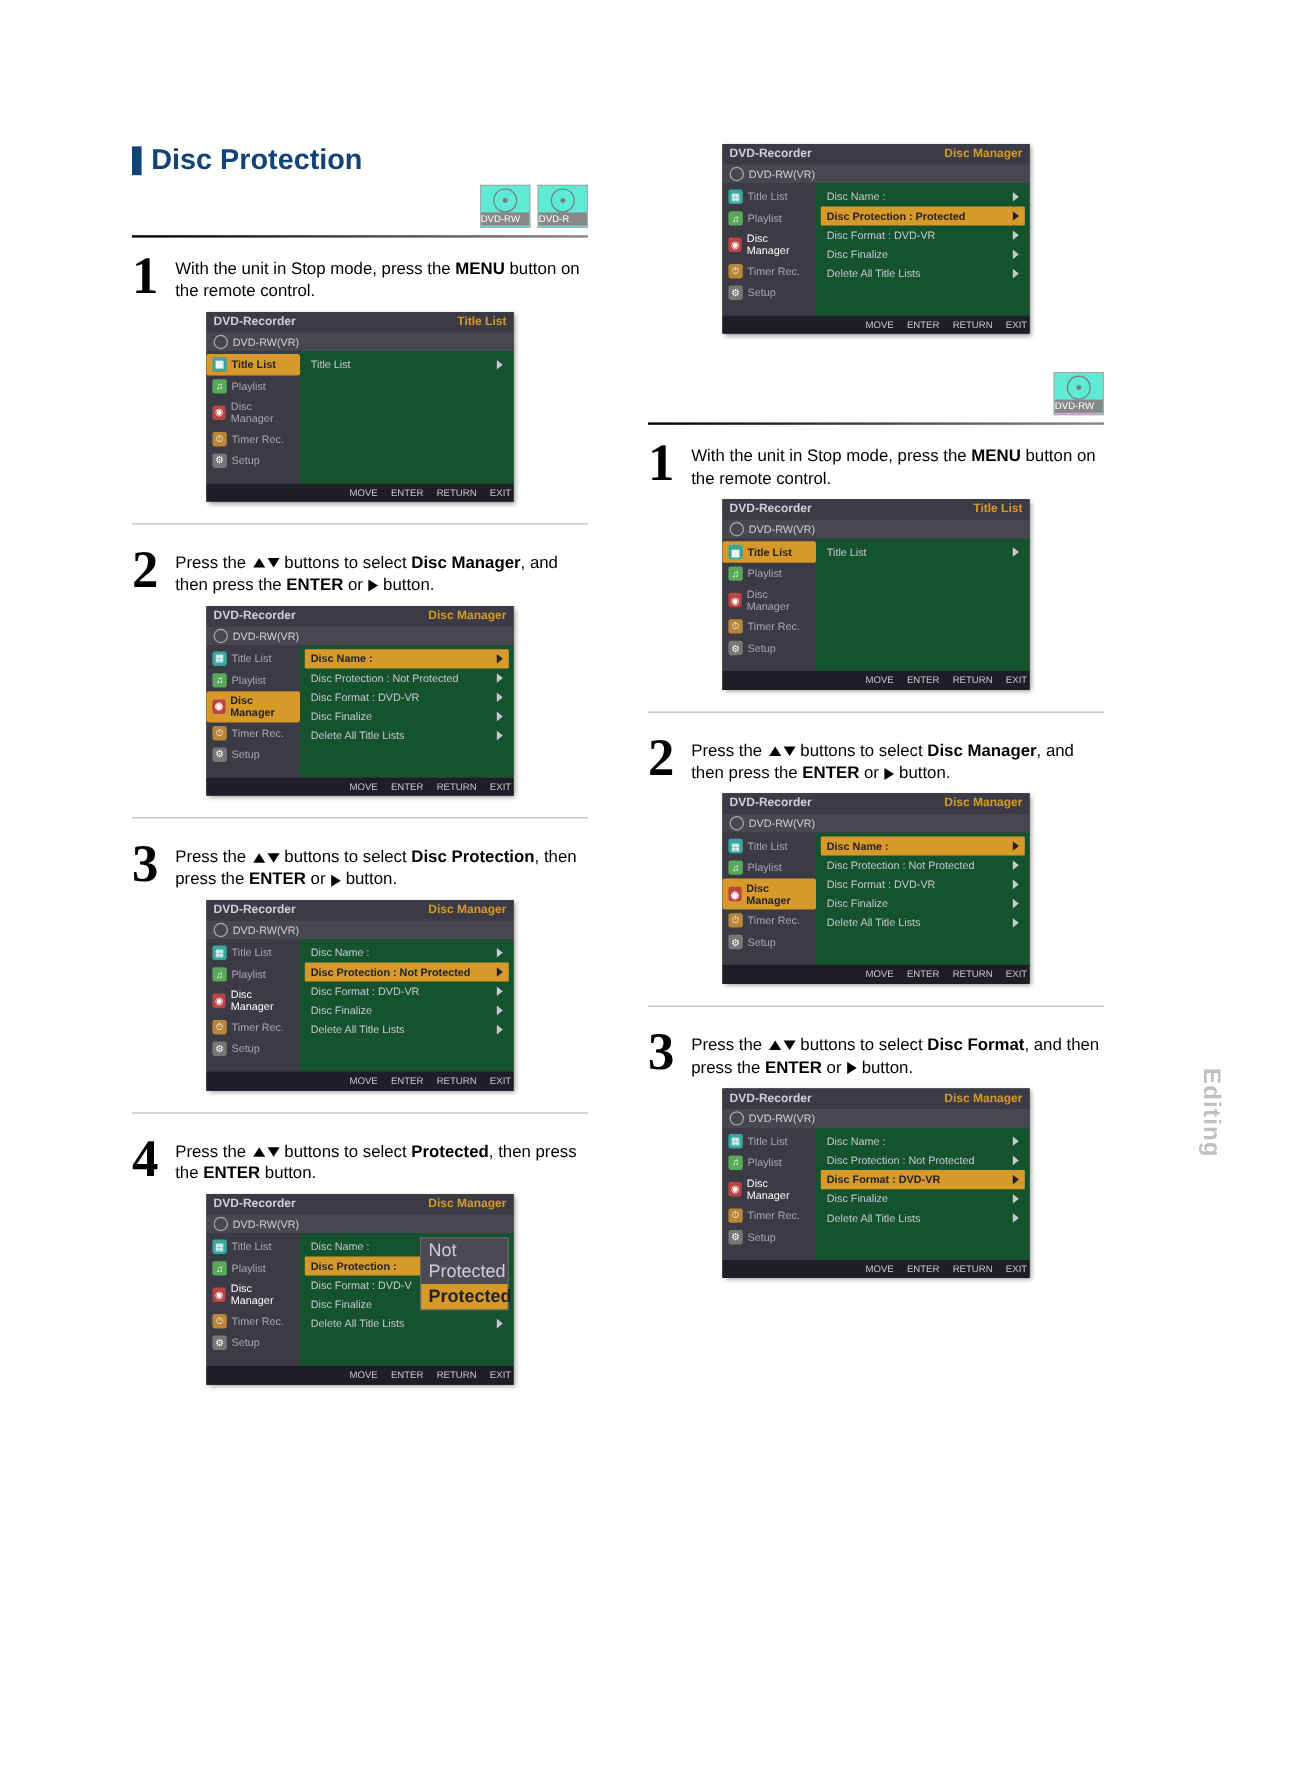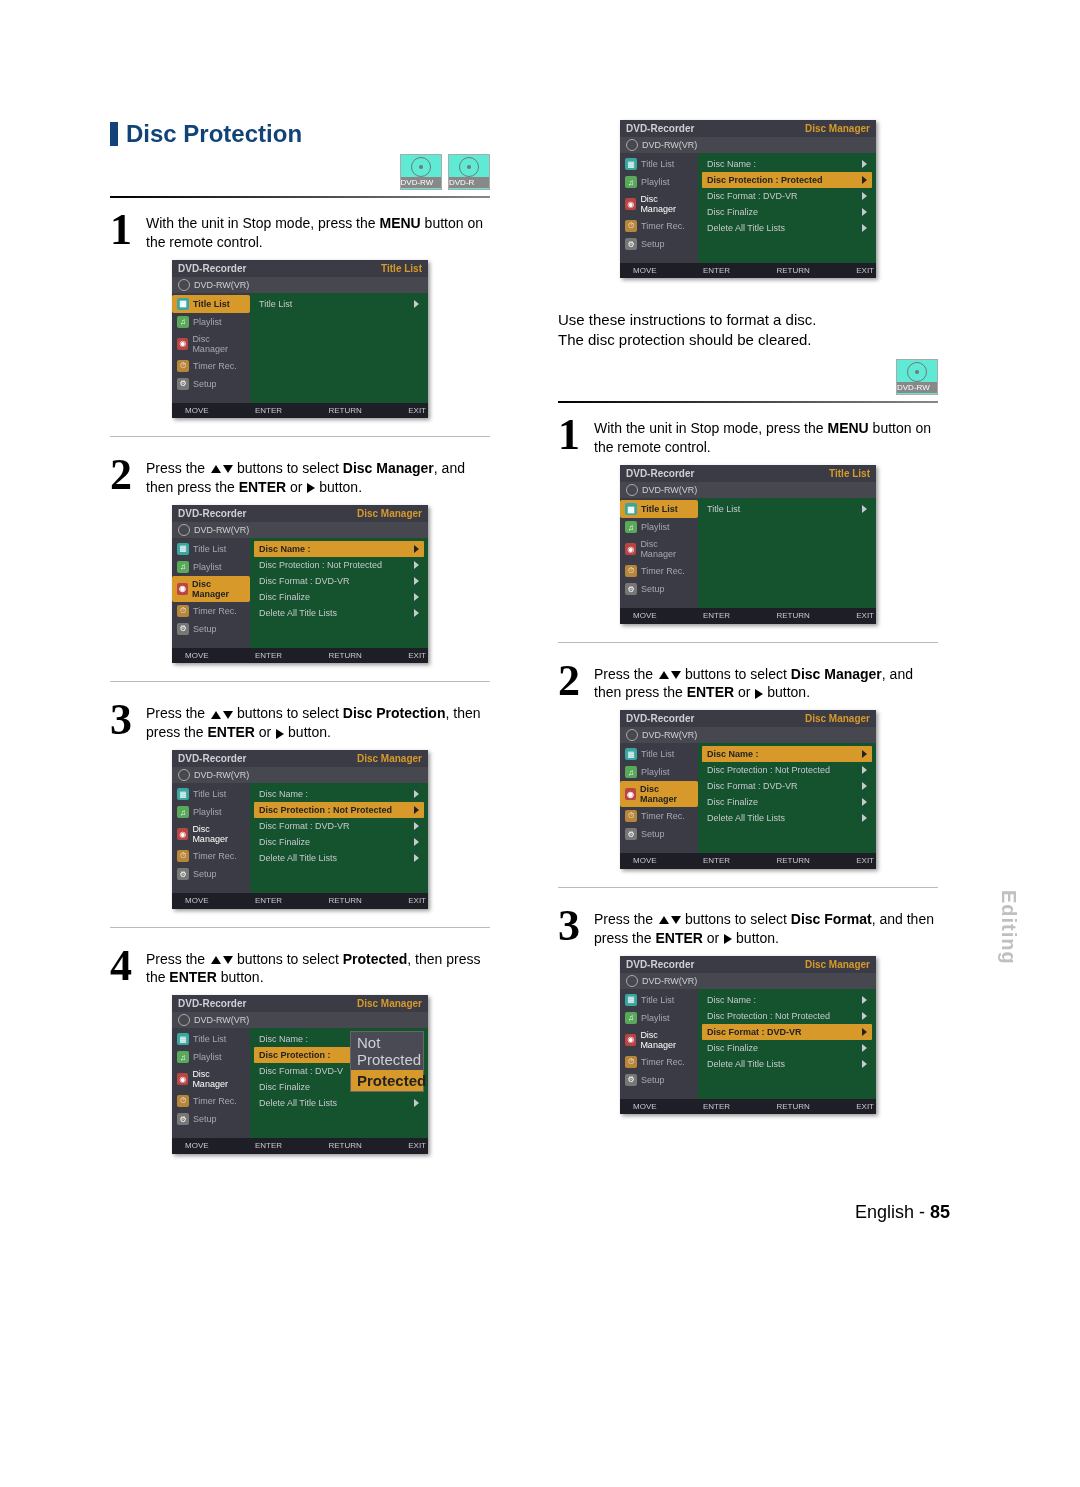--- a/index.html
+++ b/index.html
@@ -11,21 +11,21 @@
     color: #000;
   }
   .page {
     position: relative;
     width: 1080px;
     padding: 120px 110px 60px 110px;
     box-sizing: border-box;
   }
   .columns {
     display: flex;
-    gap: 68px;
+    gap: 50px;
   }
   .col {
     width: 380px;
     flex: none;
   }
   .col2 {
     width: 380px;
     flex: none;
     padding-top: 0px;
   }
@@ -213,21 +213,21 @@
     color: #222;
     font-weight: bold;
     border-radius: 1px;
   }
   .osd .row .caret {
     width:0;height:0;border-top:4px solid transparent;border-bottom:4px solid transparent;border-left:5px solid currentColor;
   }
   .osd .footer {
     background: #1e1e26;
     display: flex;
-    justify-content: space-between;
+    justify-content: flex-end;
     padding: 3px 2px;
     font-size: 8px;
     color:#c8c8d0;
   }
   .osd .footer span::before {
     content:"";
     display:inline-block;
     width:9px;height:9px;
     vertical-align:middle;
     margin-right:2px;
@@ -614,22 +614,20 @@
         </div>
         <div class="footer">
           <span>MOVE</span>
           <span>ENTER</span>
           <span>RETURN</span>
           <span>EXIT</span>
         </div>
       </div>
 
       <div style="height:24px;"></div>
-      <div class="intro" style="white-space:pre-line;">Use these instructions to format a disc.
-The disc protection should be cleared.</div>
       <div class="disc-icons">
         <span class="disc-icon"><span class="circle"></span><span class="label">DVD-RW</span></span>
       </div>
       <hr class="hr-grad">
 
       <div class="step">
         <div class="num">1</div>
         <div class="txt">
           <span>With the unit in Stop mode, press the </span><b>MENU</b><span> button on the remote control.</span>
         </div>
@@ -821,16 +819,13 @@
           <span>RETURN</span>
           <span>EXIT</span>
         </div>
       </div>
 
     </div>
   </div>
 
   <div class="side-vert">Editing</div>
 
-  <div class="page-footer">
-    <span>English</span><span> - </span><b>85</b>
-  </div>
 </div>
 
 </body></html>

